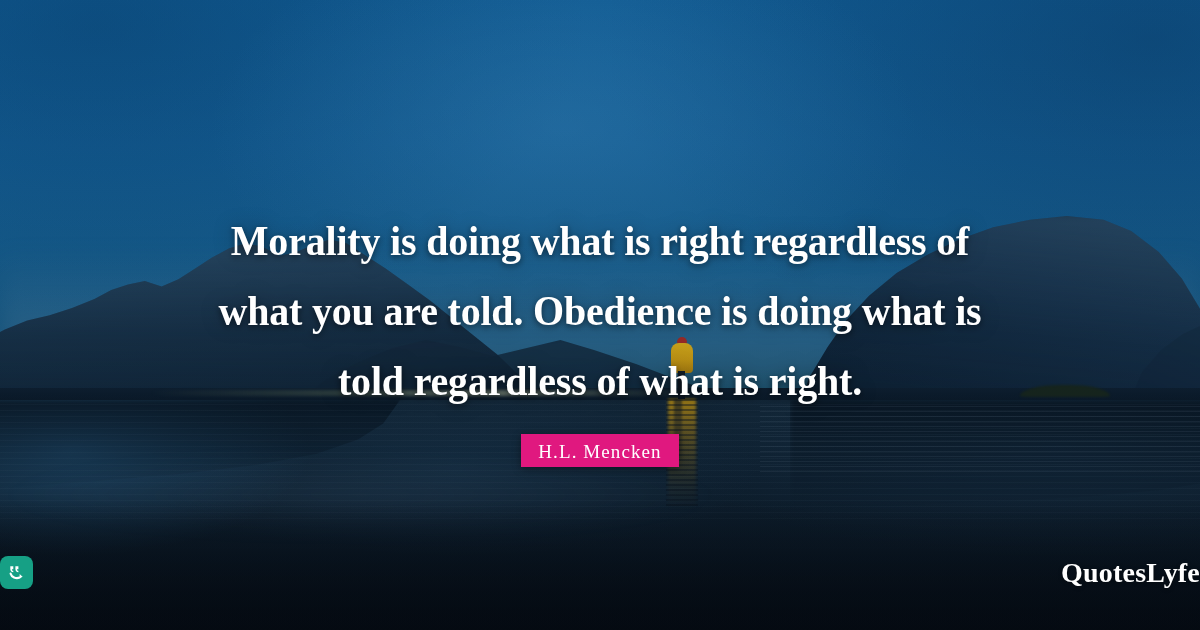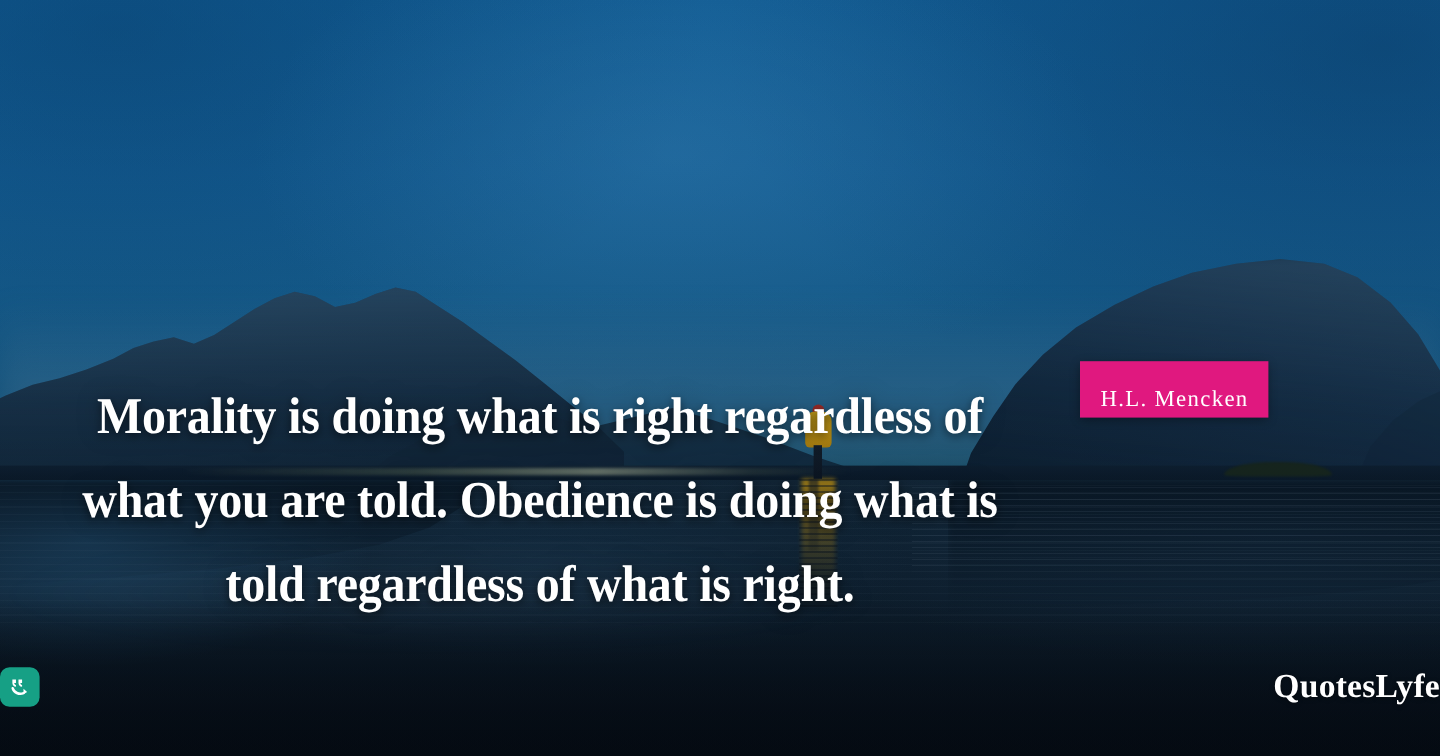--- a/index.html
+++ b/index.html
@@ -196,21 +196,21 @@
 
   
   .scrim {
     position:absolute; inset:0;
     background:linear-gradient(180deg, rgba(6,18,32,.10) 0%, rgba(6,18,32,.16) 32%, rgba(5,14,26,.22) 62%, rgba(4,10,18,.38) 100%);
   }
 
   
   .content {
     position:absolute; inset:0;
-    display:flex; flex-direction:row;
+    display:flex; flex-direction:column;
     align-items:center; justify-content:flex-start;
   }
 
   .quote-text {
     width:900px;
     margin-top:206px;
     text-align:center;
     color:#ffffff;
     font-family:"Liberation Serif", serif;
     font-weight:700;
@@ -221,21 +221,21 @@
     text-shadow:0 2px 7px rgba(0,0,0,.50), 0 0 22px rgba(0,0,0,.28);
   }
 
   .author-badge {
     margin-top:18px;
     background:#e0187f;
     color:#ffffff;
     font-family:"Liberation Serif", serif;
     font-size:19px;
     letter-spacing:1.1px;
-    padding:22px 17px 6px 17px;
+    padding:8px 17px 6px 17px;
     line-height:19px;
     box-shadow:0 2px 8px rgba(0,0,0,.38);
   }
 
   .brand {
     position:absolute;
     left:0; right:0;
     top:556px;
     display:flex;
     align-items:center;

